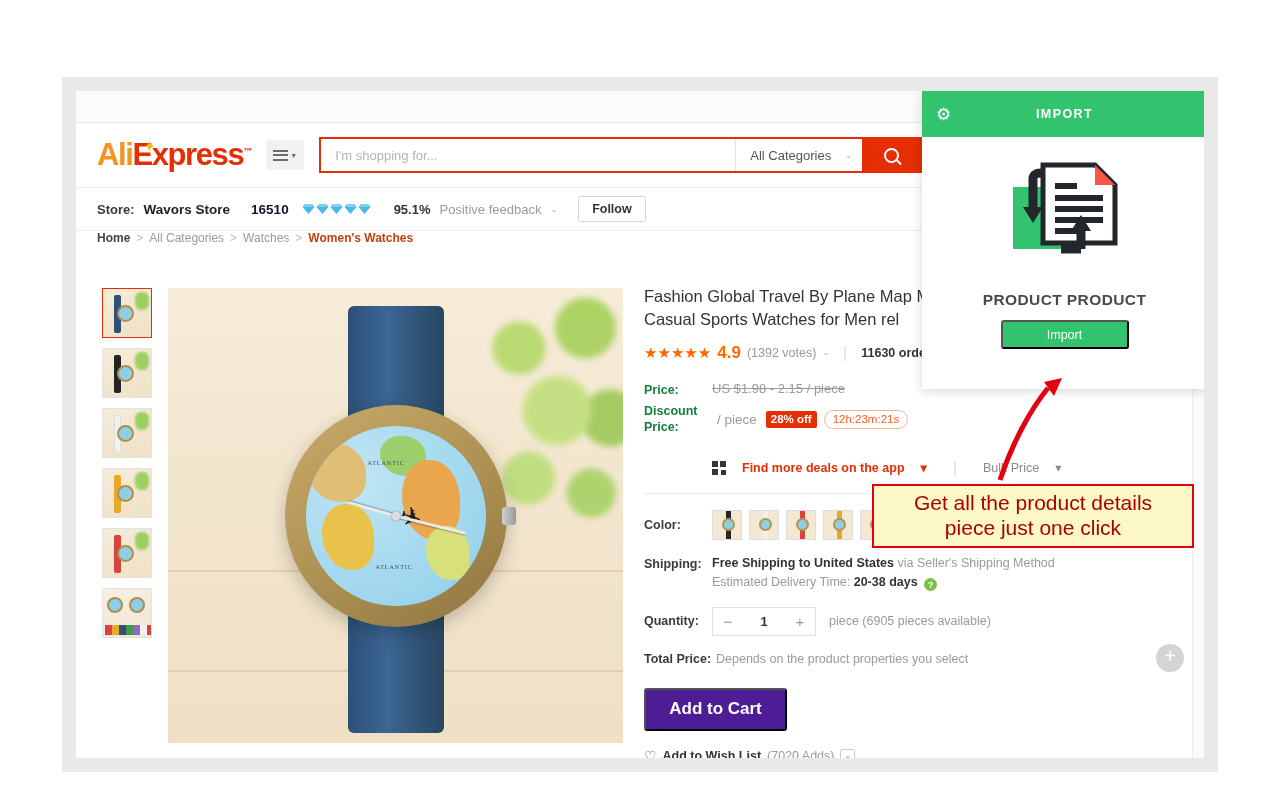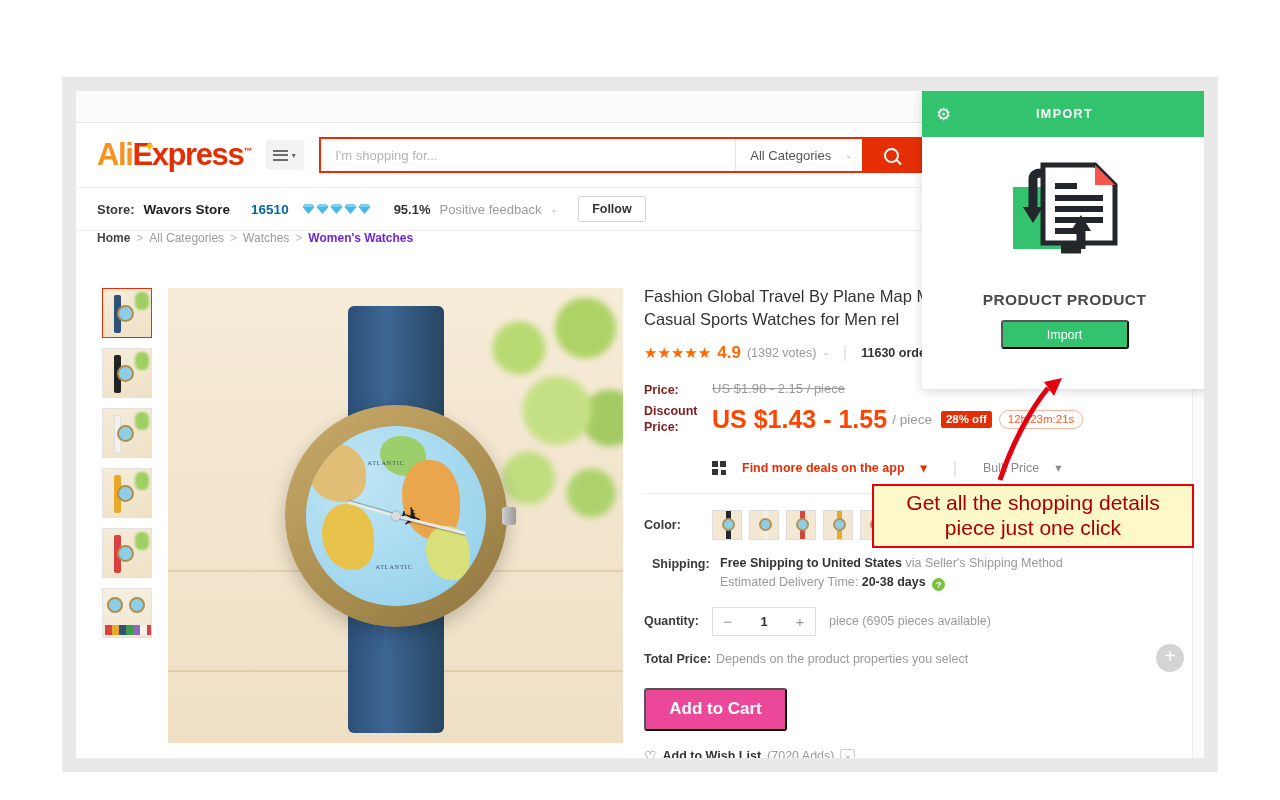--- a/index.html
+++ b/index.html
@@ -101,41 +101,41 @@
   }
 
   
   .store-bar {
     position: absolute; top: 96px; left: 0; width: 1128px; height: 44px;
     border-top: 1px solid #eee; border-bottom: 1px solid #ededed;
     display: flex; align-items: center; padding-left: 21px; gap: 9px;
   }
   .store-lbl { font-size: 13px; font-weight: bold; color: #3a3a3a; }
   .store-name { font-size: 13.5px; font-weight: bold; color: #222; margin-right: 12px; }
-  .store-score { font-size: 13.5px; font-weight: bold; color: #0369a1; }
+  .store-score { font-size: 13.5px; font-weight: bold; color: #0f172a; }
   .diamonds { display: flex; gap: 1px; margin-left: 4px; }
   .diamond {
     width: 13px; height: 12px; position: relative;
   }
   .diamond svg { display: block; }
   .fb-pct { font-size: 13px; font-weight: bold; color: #333; margin-left: 14px; }
   .fb-txt { font-size: 13px; color: #9b9b9b; }
   .follow-btn {
     margin-left: 12px; border: 1px solid #d6d6d6; background: #fff;
     padding: 5px 13px; font-size: 12.5px; font-weight: bold; color: #333;
     border-radius: 2px;
   }
 
   
   .crumb {
     position: absolute; top: 140px; left: 21px;
     font-size: 12px; color: #999; display: flex; align-items: center; gap: 6px;
   }
   .crumb .c-home { color: #444; font-weight: bold; }
-  .crumb .c-last { color: #6d28d9; font-weight: bold; }
+  .crumb .c-last { color: #c2410c; font-weight: bold; }
   .crumb .c-mid { color: #9a9a9a; }
   .crumb .sep { color: #bbb; }
 
   
   .product {
     position: absolute; top: 172px; left: 0; width: 1128px; height: 495px;
     background: #fff;
   }
   .thumbs {
     position: absolute; left: 26px; top: 25px; width: 62px;
@@ -238,21 +238,21 @@
   }
   .stars { color: #ff6900; font-size: 15px; letter-spacing: 0px; }
   .rate-num { color: #ff6900; font-size: 17px; font-weight: bold; }
   .votes { color: #999; font-size: 12.5px; }
   .v-div { color: #ddd; margin: 0 8px; }
   .orders { color: #333; font-size: 12.5px; font-weight: bold; }
 
   .price-block { margin-top: 18px; }
   .row { display: flex; align-items: flex-start; margin-bottom: 4px; }
   .row-lbl {
-    width: 68px; font-size: 12.5px; color: #7f1d1d; font-weight: bold;
+    width: 68px; font-size: 12.5px; color: #15803d; font-weight: bold;
     padding-top: 2px; line-height: 1.25;
   }
   .old-price { font-size: 13px; color: #9a9a9a; text-decoration: line-through; }
   .new-price {
     font-size: 25px; color: #ff4400; font-weight: bold; line-height: 1;
   }
   .per-piece { font-size: 13.5px; color: #9a9a9a; margin-left: 5px; }
   .off-badge {
     background: #e62e04; color: #fff; font-size: 11.5px; font-weight: bold;
     padding: 2.5px 5px; margin-left: 9px; border-radius: 2px;
@@ -310,21 +310,21 @@
   .qty-note { font-size: 12.5px; color: #9a9a9a; margin-left: 13px; }
   .total-note { font-size: 12.5px; color: #9a9a9a; }
 
   .cta-row { display: flex; gap: 14px; margin-top: 22px; }
   .btn-buy, .btn-cart {
     width: 143px; height: 43px; border-radius: 3px; color: #fff;
     font-size: 17px; font-weight: bold;
     display: flex; align-items: center; justify-content: center;
   }
   .btn-buy { background: #ff9000; }
-  .btn-cart { background: #ec4899; }
+  .btn-cart { background: #4c1d95; }
   .wish-row { display: flex; align-items: center; gap: 6px; margin-top: 17px; }
   .heart { font-size: 14px; color: #6a6a6a; }
   .wish-lbl { font-size: 12.5px; color: #333; font-weight: bold; }
   .wish-cnt { font-size: 12.5px; color: #9a9a9a; }
   .wish-caret {
     border: 1px solid #ccc; border-radius: 2px; font-size: 8px; color: #888;
     padding: 0 3px; line-height: 12px;
   }
 
   
@@ -559,21 +559,20 @@
           </div>
 
           <div class="price-block">
             <div class="row">
               <div class="row-lbl">Price:</div>
               <div class="old-price">US $1.98 - 2.15 / piece</div>
             </div>
             <div class="row" style="align-items:center;margin-top:3px;">
               <div class="row-lbl">Discount<br>Price:</div>
               <div style="display:flex;align-items:center;">
-                <span class="new-price">US $1.43 - 1.55</span>
                 <span class="per-piece">/ piece</span>
                 <span class="off-badge">28% off</span>
                 <span class="timer">12h:23m:21s</span>
               </div>
             </div>
             <div class="deals-row" style="margin-left:68px;">
               <span class="qr"></span>
               <span class="deals-link">Find more deals on the app</span>
               <span class="deals-link">▾</span>
               <span class="div-v">|</span>
@@ -608,21 +607,21 @@
                   <div class="sw-face"></div>
                 </div>
               <div class="sw">
                   <div class="sw-band" style="background:#3f9a4f"></div>
                   <div class="sw-face"></div>
                 </div>
             </div>
           </div>
 
           <div class="attr-row" style="align-items:flex-start;">
-            <div class="attr-lbl" style="padding-top:1px;margin-left:8px;">Shipping:</div>
+            <div class="attr-lbl" style="padding-top:1px;">Shipping:</div>
             <div>
               <div class="ship-text"><span>Free Shipping to United States</span><span class="muted"> via Seller's Shipping Method</span></div>
               <div class="ship-sub">
                 <span>Estimated Delivery Time:</span>
                 <b>20-38 days</b>
                 <span class="qmark">?</span>
               </div>
             </div>
           </div>
 
@@ -691,17 +690,17 @@
 
     </div>
   </div>
 
   <svg class="arrow-svg" width="1280" height="800">
     <path d="M1000 480 C 1012 444, 1030 410, 1048 388" stroke="#e3000f" stroke-width="5" fill="none"></path>
     <polygon points="1044,382 1062,378 1054,396" fill="#e3000f"></polygon>
   </svg>
 
   <div class="callout">
-    <div>Get all the shopping details</div>
+    <div>Get all the product details</div>
     <div>piece just one click</div>
   </div>
 
 </div>
 
 </body></html>

